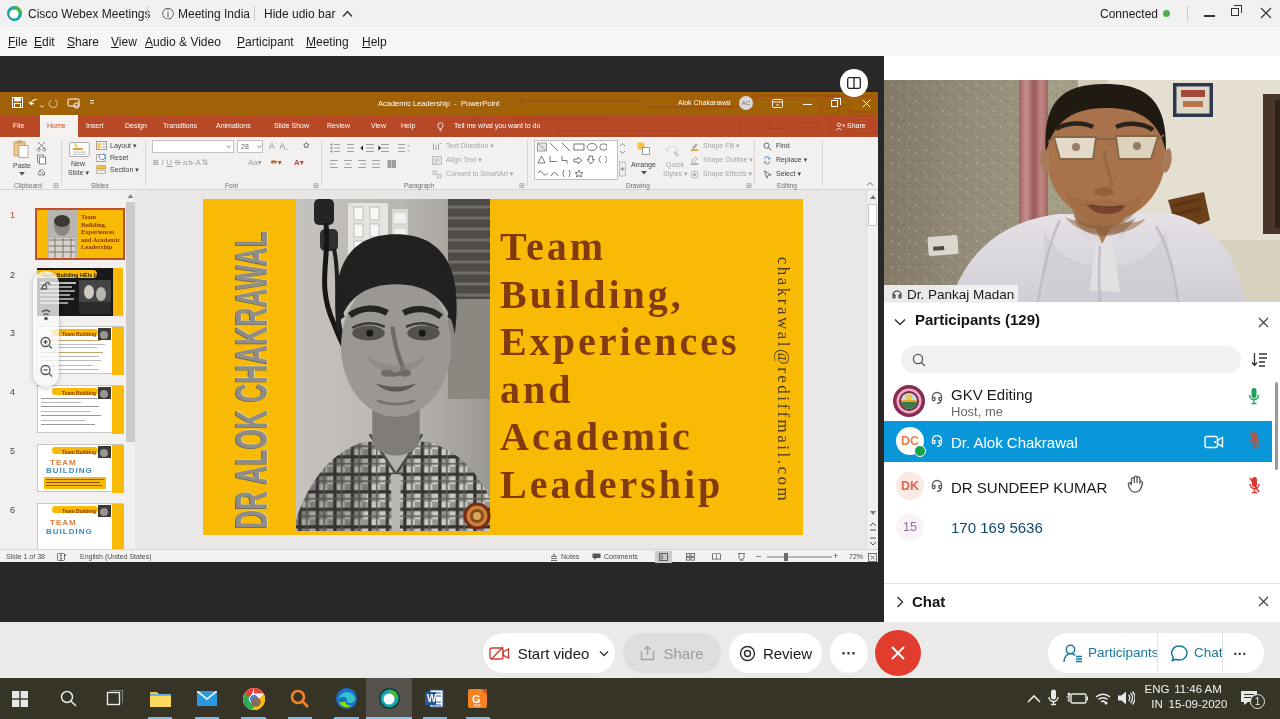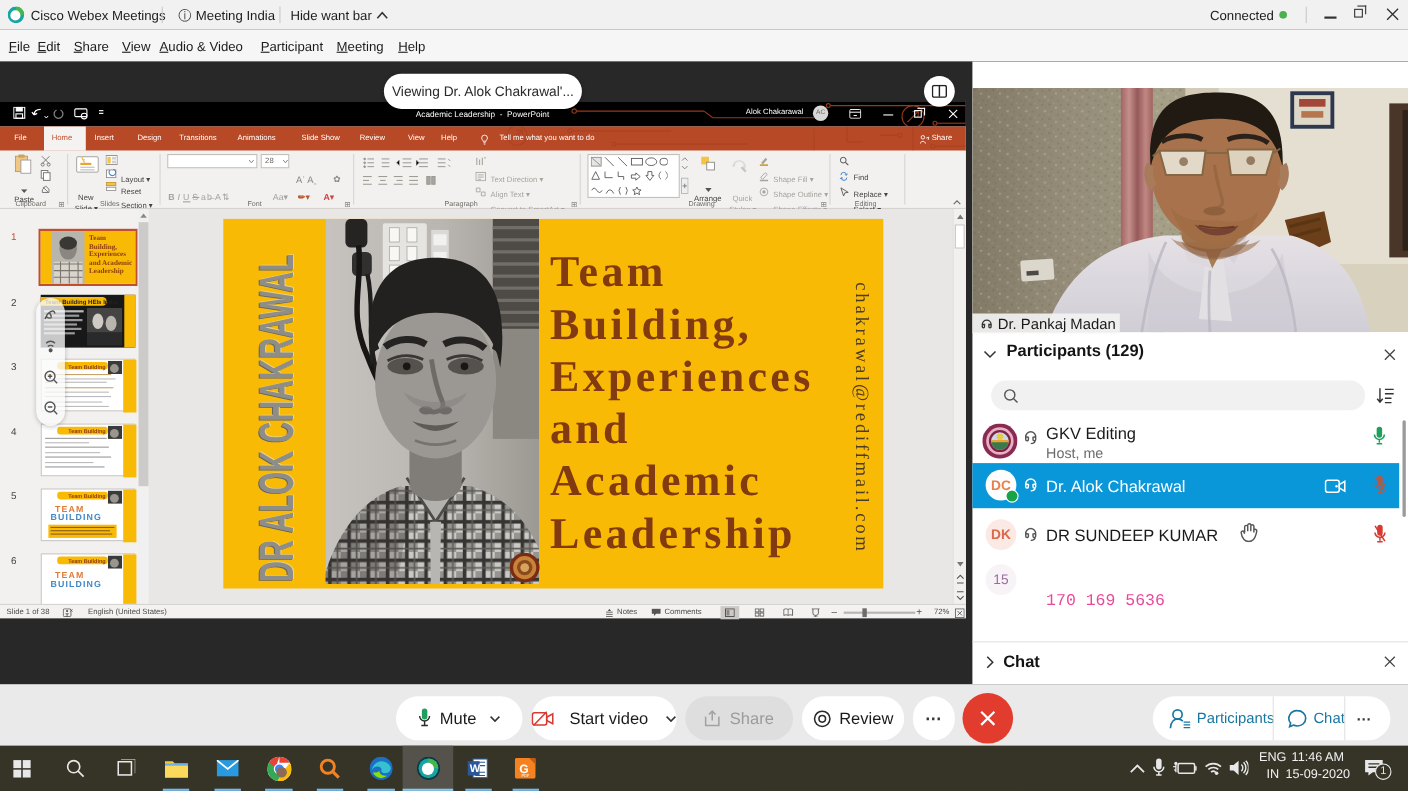--- a/index.html
+++ b/index.html
@@ -8,27 +8,27 @@
 .abs{position:absolute;}
 
 #topbar{left:0;top:0;width:1280px;height:27px;background:#f1f1f1;}
 #menubar{left:0;top:27px;width:1280px;height:29px;background:#f6f6f6;}
 #menubar span{position:absolute;top:8px;font-size:12px;color:#1c1c1c;}
 .vsep{position:absolute;width:1px;background:#c9c9c9;}
 
 #stage{left:0;top:56px;width:1280px;height:566px;background:#282828;}
 
 #ppt{left:0;top:36px;width:878px;height:470px;background:#f3f1ef;}
-#ppt-title{left:0;top:0;width:878px;height:23px;background:#000000;overflow:hidden;}
+#ppt-title{left:0;top:0;width:878px;height:23px;background:#a16207;overflow:hidden;}
 #ppt-tabs{left:0;top:23px;width:878px;height:22px;background:#b84927;}
 .ptab{position:absolute;top:7px;font-size:7px;color:#fff;}
 #ppt-ribbon{left:0;top:45px;width:878px;height:53px;background:#f3f1ef;border-bottom:1px solid #d5d2cf;}
 .rsep{position:absolute;top:3px;width:1px;height:46px;background:#d8d5d2;}
 .glabel{position:absolute;top:45px;font-size:6.5px;color:#6e6a66;}
-.rtxt{position:absolute;font-size:7px;color:#444;margin-top:17px;}
+.rtxt{position:absolute;font-size:7px;color:#444;}
 .rgray{color:#a7a39f !important;}
 
 #ppt-body{left:0;top:98px;width:878px;height:359px;background:#e9e7e5;}
 #thumbs{left:0;top:0;width:135px;height:359px;background:#f2f1f0;}
 #slide{left:203px;top:9px;width:600px;height:336px;background:#f9ba05;}
 #ppt-status{left:0;top:457px;width:878px;height:13px;background:#f3f2f1;border-top:1px solid #d6d4d2;font-size:10.5px;color:#4a4a4a;}
 
 #rpanel{left:884px;top:56px;width:396px;height:566px;background:#fff;}
 
 #ctrlbar{left:0;top:622px;width:1280px;height:56px;background:#eaeaea;}
@@ -43,21 +43,21 @@
   <svg class="abs" style="left:7px;top:6px" width="15" height="15" viewBox="0 0 15 15">
     <circle cx="7.5" cy="7.5" r="7.5" fill="#15a5a5"></circle>
     <path d="M7.5 0 A7.5 7.5 0 0 1 15 7.5 L7.5 7.5 Z" fill="#46b74c"></path>
     <circle cx="7" cy="8" r="4.6" fill="#fff"></circle>
   </svg>
   <span class="abs" style="left:28px;top:7px;font-size:12px;color:#1c1c1c;">Cisco Webex Meetings</span>
   <div class="vsep" style="left:147px;top:6px;height:15px;"></div>
   <span class="abs" style="left:162px;top:6px;font-size:12px;color:#333;">ⓘ</span>
   <span class="abs" style="left:178px;top:7px;font-size:12px;color:#1c1c1c;">Meeting India</span>
   <div class="vsep" style="left:254px;top:6px;height:15px;"></div>
-  <span class="abs" style="left:264px;top:7px;font-size:12px;color:#1c1c1c;">Hide want bar</span>
+  <span class="abs" style="left:264px;top:7px;font-size:12px;color:#1c1c1c;">Hide udio bar</span>
   <svg class="abs" style="left:342px;top:10px" width="11" height="8" viewBox="0 0 11 8">
       <path d="M1 6.5 L5.5 1.5 L10 6.5" stroke="#333" stroke-width="1.4" fill="none"></path>
     </svg>
   <span class="abs" style="left:1100px;top:7px;font-size:12px;color:#1c1c1c;">Connected</span>
   <div class="abs" style="left:1163px;top:10px;width:7px;height:7px;border-radius:50%;background:#4caf50;"></div>
   <div class="vsep" style="left:1187px;top:6px;height:15px;"></div>
   <div class="abs" style="left:1204px;top:15px;width:11px;height:1.5px;background:#333;"></div>
   <div class="abs" style="left:1231px;top:8px;width:8px;height:8px;border:1.2px solid #333;"></div>
   <div class="abs" style="left:1234px;top:5px;width:8px;height:8px;border:1.2px solid #333;border-left:none;border-bottom:none;"></div>
   <svg class="abs" style="left:1260px;top:7px" width="12" height="12" viewBox="0 0 12 12">
@@ -621,21 +621,20 @@
       <div class="abs" style="left:784px;top:2.5px;width:3.5px;height:8px;background:#6e6c6a;"></div>
       <span class="abs" style="left:833px;top:1px;font-size:9px;">+</span>
       <span class="abs" style="left:849px;top:3px;">72%</span>
       <svg class="abs" style="left:868px;top:2.5px" width="9" height="9" viewBox="0 0 9 9">
           <rect x="0.5" y="0.5" width="8" height="8" fill="none" stroke="#555" stroke-width="0.8"></rect>
           <path d="M2.5 2.5 l4 4 M6.5 2.5 l-4 4" stroke="#555" stroke-width="0.8"></path>
         </svg>
     </div>
   </div>
 
-  <div class="abs" style="left:349px;top:11px;width:180px;height:32px;background:#fff;border-radius:16px;box-shadow:0 1px 4px rgba(0,0,0,.35);display:flex;align-items:center;justify-content:center;font-size:12.5px;color:#2a2a2a;">Viewing Dr. Alok Chakrawal'...</div>
 
   <div class="abs" style="left:840px;top:13px;width:28px;height:28px;background:#fff;border-radius:50%;"></div>
   <svg class="abs" style="left:847px;top:21px" width="14" height="12" viewBox="0 0 14 12">
       <rect x="0.7" y="0.7" width="12.6" height="10.6" rx="1.5" fill="none" stroke="#222" stroke-width="1.3"></rect>
       <line x1="7" y1="1" x2="7" y2="11" stroke="#222" stroke-width="1.3"></line>
     </svg>
 </div>
 
 <div class="abs" id="rpanel">
 
@@ -800,48 +799,38 @@
   <span class="abs" style="left:67px;top:423px;font-size:15px;color:#1a1a1a;">DR SUNDEEP KUMAR</span>
   <svg class="abs" style="left:243px;top:419px" width="17" height="18" viewBox="0 0 17 18">
     <path d="M4.5 9 V4 a1.4 1.4 0 0 1 2.8 0 M7.3 8 V2.6 a1.4 1.4 0 0 1 2.8 0 M10.1 8 V3.4 a1.4 1.4 0 0 1 2.8 0 V9 M12.9 9 v-2 a1.4 1.4 0 0 1 2.6 1 c-0.6 3 -1.2 5.4 -3 7.4 a6 6 0 0 1 -8.6 0 C2 13.5 1.6 11.5 1.3 9.2 a1.3 1.3 0 0 1 2.5 -0.6 l0.7 1.6" fill="none" stroke="#555" stroke-width="1.3"></path>
   </svg>
   <svg class="abs" style="left:365px;top:420px" width="11" height="20" viewBox="0 0 11 20">
     <rect x="3" y="1" width="5" height="10" rx="2.5" fill="#d63a32"></rect>
     <path d="M1 8 a4.5 4.5 0 0 0 9 0 M5.5 12.5 v3 M3 16.5 h5 M1 2 l9 14" stroke="#d63a32" stroke-width="1.4" fill="none"></path>
   </svg>
 
   <div class="abs" style="left:12px;top:457px;width:28px;height:28px;border-radius:50%;background:#f7f3f7;font-size:12.5px;color:#9c6ba3;text-align:center;line-height:28px;">15</div>
-  <span class="abs" style="left:67px;top:482px;font-size:15px;color:#ec4899;font-family:Liberation Mono, monospace;">170 169 5636</span>
+  <span class="abs" style="left:67px;top:463px;font-size:15px;color:#0c4a6e;">170 169 5636</span>
 
   <div class="abs" style="left:391px;top:326px;width:3px;height:88px;background:#9a9a9a;border-radius:2px;"></div>
 
 
   <div class="abs" style="left:0;top:527px;width:396px;height:1px;background:#e2e2e2;"></div>
 
   <svg class="abs" style="left:12px;top:540px" width="8" height="12" viewBox="0 0 8 12">
       <path d="M1.5 1 L6.5 6 L1.5 11" stroke="#333" stroke-width="1.4" fill="none"></path>
     </svg>
   <span class="abs" style="left:28px;top:537px;font-size:15px;font-weight:bold;color:#141414;">Chat</span>
   <svg class="abs" style="left:374px;top:540px" width="11" height="11" viewBox="0 0 11 11">
       <path d="M1 1 L10 10 M10 1 L1 10" stroke="#444" stroke-width="1.2"></path>
     </svg>
 </div>
 
 <div class="abs" id="ctrlbar">
-  <div class="pill" style="left:360px;width:115px;">
-    <svg width="12" height="20" viewBox="0 0 12 20" style="margin-right:8px;">
-        <rect x="3.5" y="1" width="5" height="10" rx="2.5" fill="#1ca05c"></rect>
-        <path d="M1.5 8 a4.5 4.5 0 0 0 9 0 M6 12.5 v3.5 M3 16.5 h6" stroke="#2a2a2a" stroke-width="1.3" fill="none"></path>
-      </svg>
-    <span>Mute</span>
-    <svg width="10" height="7" viewBox="0 0 10 7" style="margin-left:12px;">
-        <path d="M1 1.5 L5 5.5 L9 1.5" stroke="#333" stroke-width="1.4" fill="none"></path>
-      </svg>
-  </div>
-  <div class="pill" style="left:483px;width:132px;justify-content:space-between;">
+  <div class="pill" style="left:483px;width:132px;">
     <svg width="21" height="15" viewBox="0 0 21 15" style="margin-right:8px;">
         <rect x="1" y="2" width="13" height="11" rx="2" fill="none" stroke="#d63a32" stroke-width="1.4"></rect>
         <path d="M14 6 l5.5 -3 v9 l-5.5 -3 Z" fill="none" stroke="#d63a32" stroke-width="1.4"></path>
         <line x1="2" y1="13.5" x2="14" y2="1" stroke="#d63a32" stroke-width="1.4"></line>
       </svg>
     <span>Start video</span>
     <svg width="10" height="7" viewBox="0 0 10 7" style="margin-left:10px;">
         <path d="M1 1.5 L5 5.5 L9 1.5" stroke="#333" stroke-width="1.4" fill="none"></path>
       </svg>
   </div>

